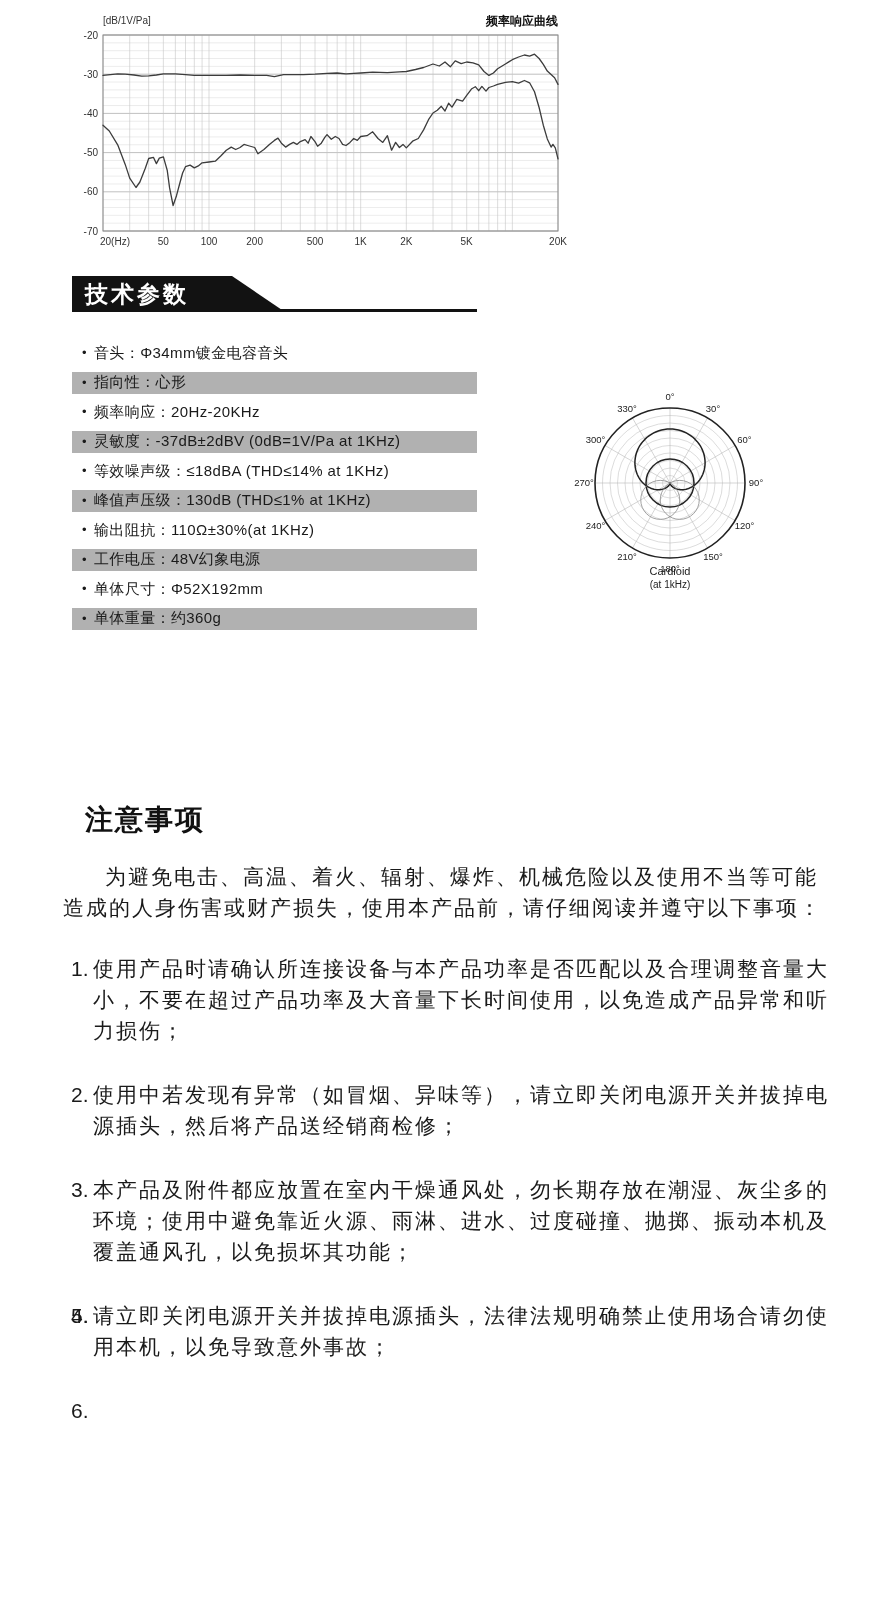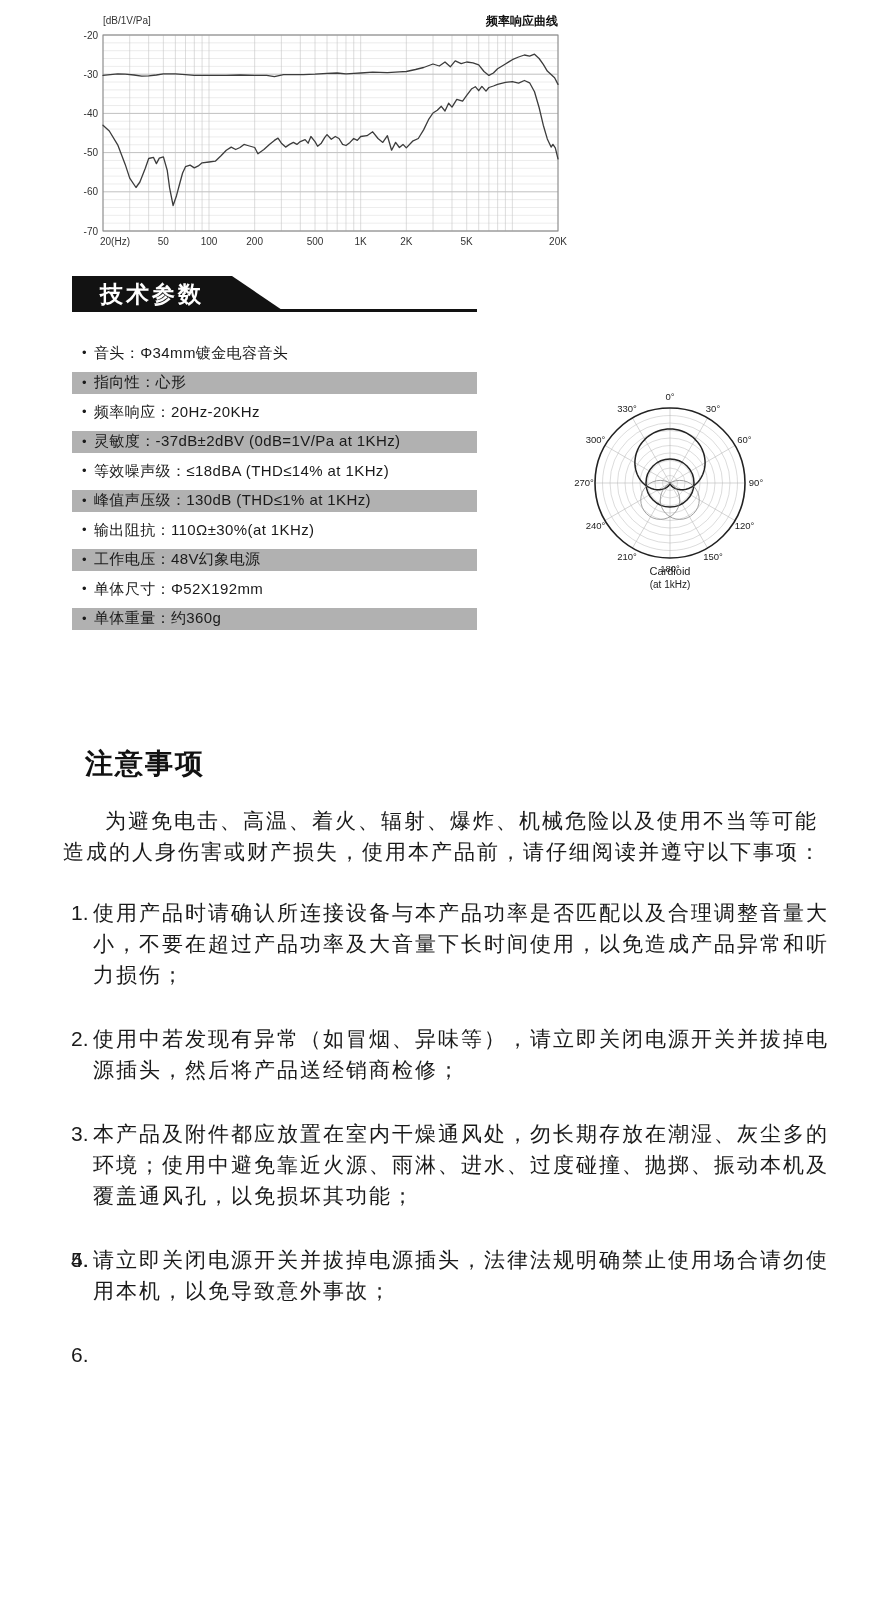--- a/index.html
+++ b/index.html
@@ -7,27 +7,27 @@
   body{
     width:891px;height:1600px;position:relative;overflow:hidden;
     font-family:"Liberation Sans","DejaVu Sans",sans-serif;color:#1a1a1a;
   }
   .freq-chart-wrap{position:absolute;left:70px;top:8px;width:500px;height:252px;}
   .tech-banner{
     position:absolute;left:72px;top:276px;width:213px;height:36px;background:#121212;
     clip-path:polygon(0 0,160px 0,213px 100%,0 100%);
     display:flex;align-items:center;
   }
-  .tech-banner .banner-label{color:#ffffff;font-size:23px;font-weight:bold;letter-spacing:3px;padding-left:28px;white-space:nowrap;}
+  .tech-banner .banner-label{color:#ffffff;font-size:23px;font-weight:bold;letter-spacing:3px;padding-left:13px;white-space:nowrap;}
   .banner-rule{position:absolute;left:72px;top:309px;width:405px;height:3px;background:#121212;}
   .specs{position:absolute;left:72px;top:342px;width:405px;list-style:none;}
   .specs li{height:22px;margin-bottom:7.5px;display:flex;align-items:center;font-size:15px;letter-spacing:0.4px;white-space:nowrap;}
   .specs .bullet{padding:0 7px 0 10px;font-size:13px;line-height:22px;}
   .polar-wrap{position:absolute;left:570px;top:385px;width:200px;height:225px;}
-  .notice{position:absolute;left:63px;top:747px;width:770px;}
+  .notice{position:absolute;left:63px;top:803px;width:770px;}
   .notice h2{font-size:28px;line-height:34px;letter-spacing:2px;margin-left:22px;color:#111;font-weight:bold;}
   .notice .intro{margin-top:24px;font-size:21px;line-height:31px;letter-spacing:2px;text-indent:2em;}
   .notice ol{list-style:none;}
   .notice li{position:relative;padding-left:30px;margin-top:33px;font-size:21px;line-height:31px;letter-spacing:2px;}
   .notice ol li:first-child{margin-top:30px;}
   .notice .num{position:absolute;left:8px;top:0;letter-spacing:0;}
 </style>
 </head>
 <body>
 

